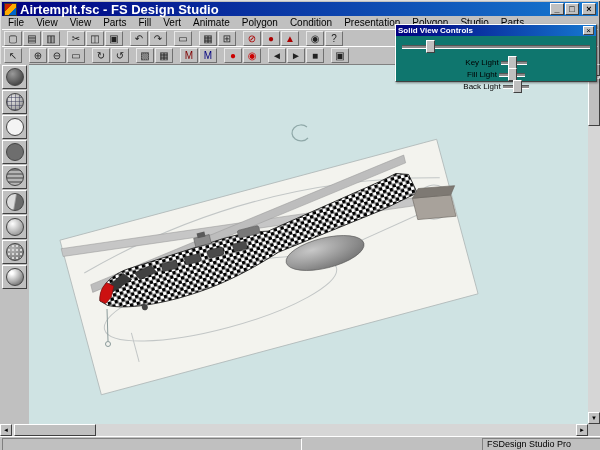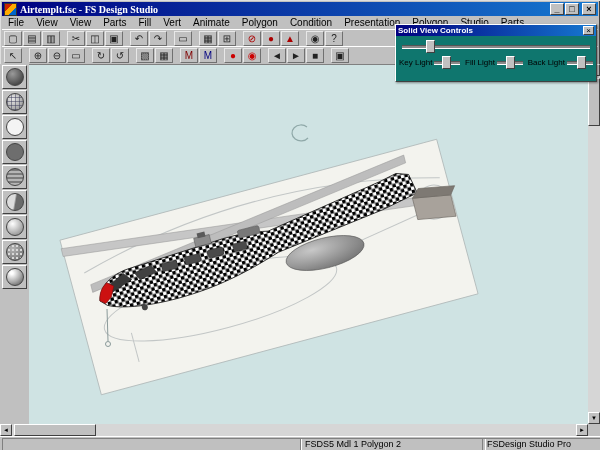--- a/index.html
+++ b/index.html
@@ -4,21 +4,21 @@
 <style>
   html,body{margin:0;padding:0;}
   body{width:600px;height:450px;overflow:hidden;font-family:"Liberation Sans",sans-serif;background:#c0c0c0;}
   .win{position:absolute;left:0;top:0;width:600px;height:450px;background:#c0c0c0;
        box-shadow:inset 1px 1px 0 #dfdfdf, inset -1px -1px 0 #404040;}
   
   .titlebar{position:absolute;left:2px;top:2px;right:2px;height:14px;display:flex;align-items:center;
             padding:0 2px;color:#fff;}
   .app-icon{width:11px;height:11px;margin-right:3px;flex:0 0 auto;
             background:linear-gradient(135deg,#cc2200 0 34%,#ffaa00 34% 66%,#0066cc 66%);border:1px solid #333;}
-  .title-text{font-size:10px;font-weight:bold;white-space:nowrap;flex:1;font-family:Liberation Serif, serif;}
+  .title-text{font-size:13px;font-weight:bold;white-space:nowrap;flex:1;}
   .win-btns{display:flex;gap:1px;}
   .wbtn{width:14px;height:12px;font-size:9px;line-height:9px;font-weight:bold;padding:0;
         background:#c0c0c0;border:1px solid;border-color:#fff #404040 #404040 #fff;color:#000;}
   .wbtn.close{margin-left:2px;}
   
   .menubar{position:absolute;left:2px;top:16px;right:2px;height:13px;display:flex;align-items:center;font-size:10px;}
   .menu-item{padding:0 6px;color:#000;}
   
   .toolbar{position:absolute;left:2px;right:2px;height:17px;display:flex;align-items:center;gap:1px;
            border-top:1px solid #fff;padding-left:2px;}
@@ -72,21 +72,21 @@
   .p-title{height:11px;display:flex;align-items:center;padding:0 2px;color:#fff;font-size:8px;font-weight:bold;}
   .p-title span{flex:1;white-space:nowrap;}
   .p-close{width:11px;height:9px;padding:0;font-size:8px;line-height:7px;background:#c0c0c0;color:#000;
            border:1px solid;border-color:#fff #404040 #404040 #fff;}
   .slider{position:relative;height:12px;}
   .slider .track{position:absolute;left:0;right:0;top:5px;height:2px;background:#8a8a8a;
                  border-top:1px solid #555;border-bottom:1px solid #fff;}
   .slider .thumb{position:absolute;top:0;width:7px;height:11px;background:#c0c0c0;
                  border:1px solid;border-color:#fff #404040 #404040 #fff;}
   .slider.master{margin:4px 6px 2px 6px;}
-  .p-row{display:flex;align-items:center;justify-content:space-between;padding:2px 3px 0 3px;}
+  .p-row{display:flex;align-items:center;justify-content:space-between;padding:2px 3px 0 3px;flex-direction:column;}
   .p-group{display:flex;align-items:center;gap:2px;}
   .p-label{font-size:8px;color:#000;white-space:nowrap;}
   .slider.mini{width:26px;flex:0 0 auto;}
 </style>
 </head>
 <body>
 
 <div class="win">
 
   <div class="titlebar" id="titlebar" style="background: linear-gradient(90deg, rgb(0, 0, 128), rgb(22, 120, 208));">
@@ -273,21 +273,20 @@
     <button class="sb-btn">◄</button>
     <div class="sb-track">
       <div class="sb-thumb h"></div>
     </div>
     <button class="sb-btn">►</button>
   </div>
   <div class="corner"></div>
 
   <div class="statusbar">
     <span class="status-panel" id="sp1"></span>
-    <span class="status-panel" id="sp2">FSDS5 Mdl 1   Polygon 2</span>
     <span class="status-panel" id="sp3">FSDesign Studio Pro</span>
   </div>
 
   <div class="palette">
     <div class="p-title" id="palette-titlebar" style="background: linear-gradient(90deg, rgb(0, 0, 128), rgb(22, 120, 208));">
       <span>Solid View Controls</span>
       <button class="p-close">×</button>
     </div>
     <div class="p-body">
       <div class="slider master">

